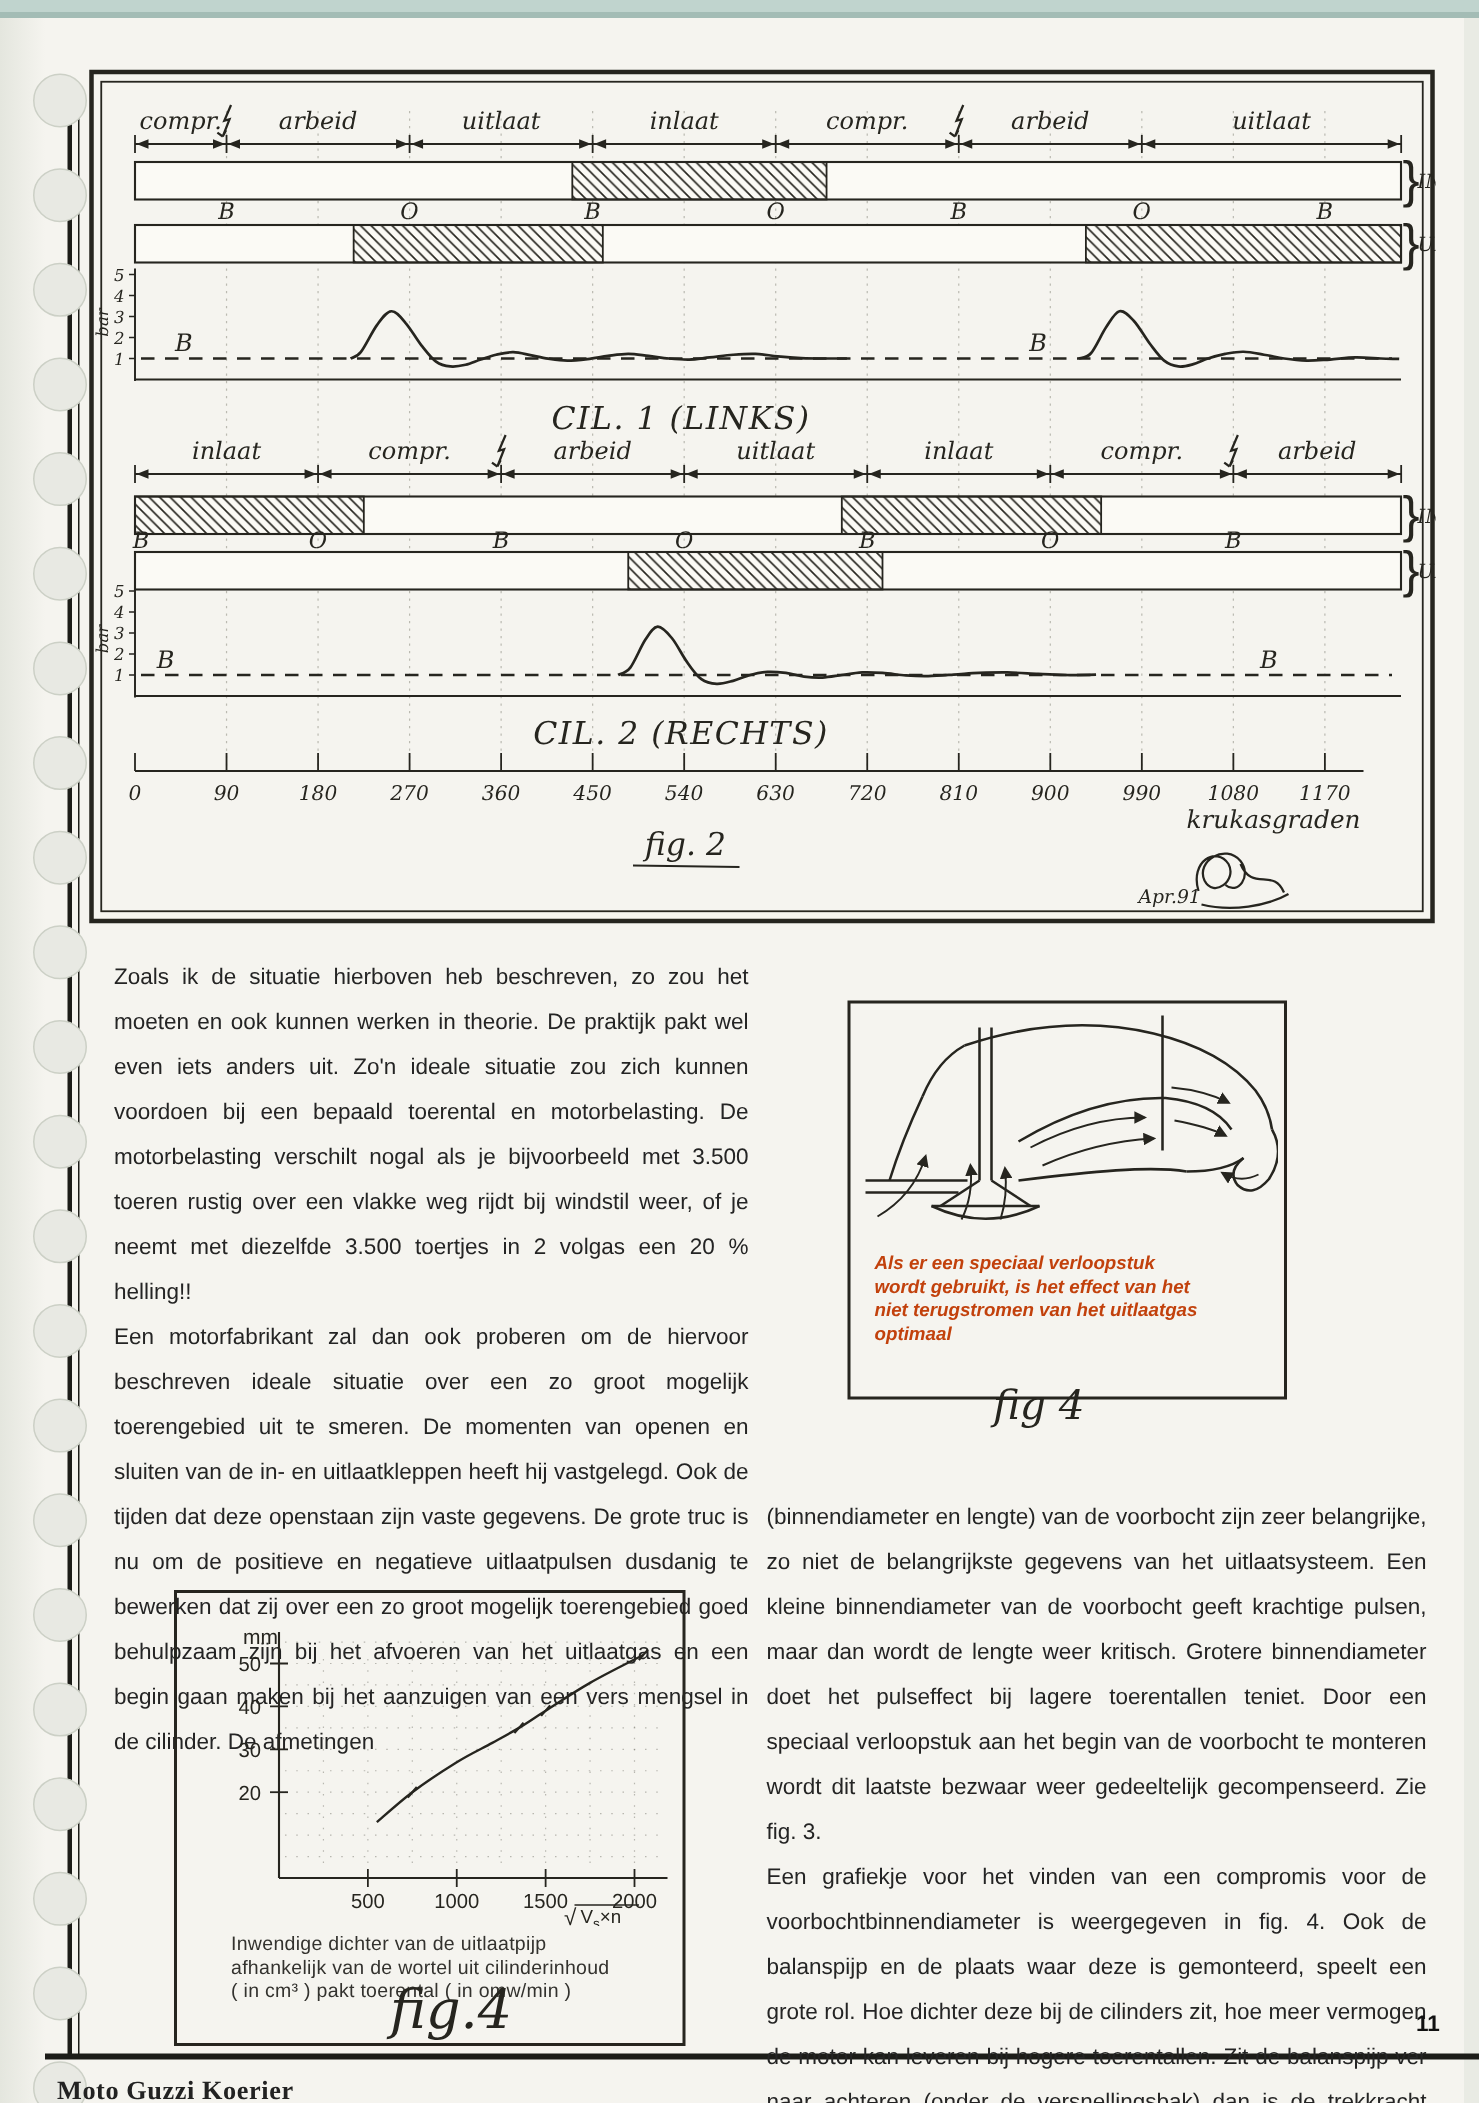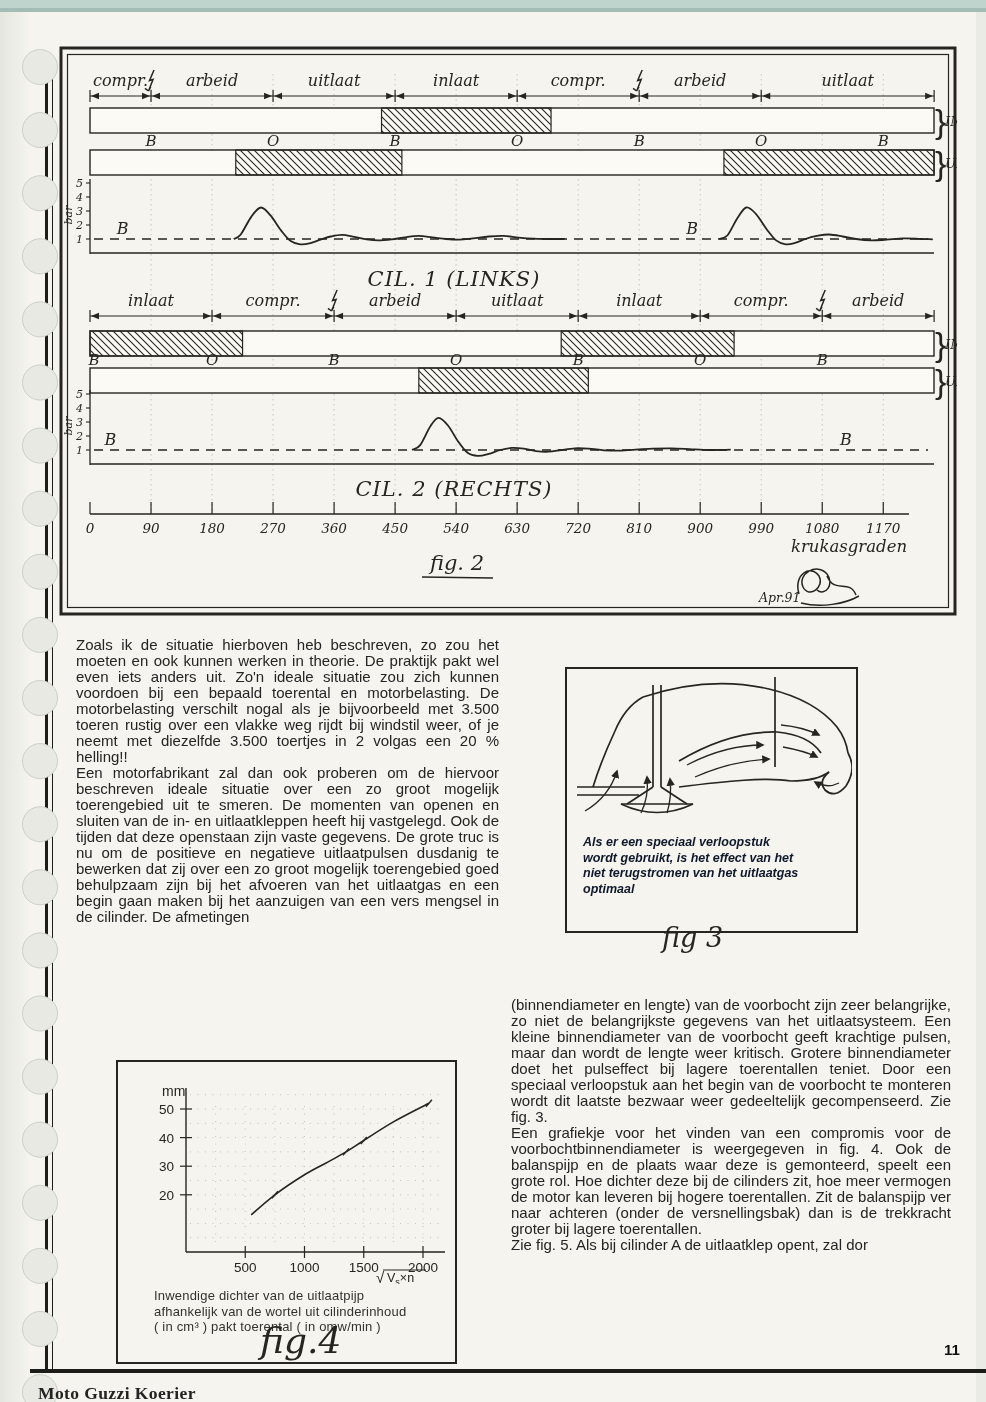--- a/index.html
+++ b/index.html
@@ -8,27 +8,27 @@
   .scan-band-1{position:absolute;left:0;top:0;width:986px;height:8px;background:#c0d4ce;}
   .scan-band-2{position:absolute;left:0;top:8px;width:986px;height:4px;background:#a3bcb5;}
   .scan-left{position:absolute;left:0;top:12px;width:30px;height:1390px;
              background:linear-gradient(90deg,#e4e6de,#f5f4ef);}
   .scan-right{position:absolute;right:0;top:12px;width:10px;height:1390px;background:#e9ebe4;}
   .border-left{position:absolute;left:45px;top:56px;width:3px;height:1315px;background:#1c1c18;}
   .border-left-thin{position:absolute;left:52px;top:56px;width:1px;height:1315px;background:#1c1c18;}
   .border-bottom{position:absolute;left:30px;top:1369px;width:956px;height:4px;background:#1c1c18;}
   .holes{position:absolute;left:0;top:0;z-index:6;}
   .fig2{position:absolute;left:59px;top:46px;z-index:2;}
-  .col{position:absolute;text-align:justify;font-size:15px;line-height:16px;color:#242424;}
+  .col{position:absolute;text-align:justify;font-size:15px;line-height:30px;color:#242424;}
   .col p{margin:0;}
   .col-left{left:76px;top:637px;width:423px;}
   .col-right{left:511px;top:997px;width:440px;}
   .fig3-box{position:absolute;left:565px;top:667px;width:289px;height:262px;border:2px solid #26251f;}
   .fig3-caption{position:absolute;left:16px;top:166px;width:220px;
-                font-style:italic;font-weight:bold;font-size:12.5px;line-height:15.5px;color:#0f172a;}
+                font-style:italic;font-weight:bold;font-size:12.5px;line-height:15.5px;color:#c2410c;}
   .fig3-label{position:absolute;left:662px;top:922px;font-size:27px;}
   .fig4-box{position:absolute;left:116px;top:1060px;width:337px;height:300px;border:2px solid #26251f;}
   .fig4-caption{position:absolute;left:36px;top:226px;width:290px;font-size:13px;
                 line-height:15.5px;color:#33322e;letter-spacing:.2px;}
   .fig4-label{position:absolute;left:142px;top:258px;font-size:36px;}
   .hw{font-family:"DejaVu Serif",serif;font-style:italic;color:#26251f;}
   .footer-brand{position:absolute;left:38px;top:1383px;font-family:"Liberation Serif",serif;
                 font-weight:bold;font-size:17.5px;letter-spacing:.4px;color:#222;z-index:7;}
   .page-number{position:absolute;left:944px;top:1341px;font-weight:bold;font-size:15px;color:#111;}
   svg text{fill:#26251f;}
@@ -298,21 +298,21 @@
         <path d="M74,144 Q82,128 80,108" stroke="#26251f" stroke-width="1.3" fill="none" marker-end="url(#arr)"></path>
         <path d="M100,144 Q105,128 103,110" stroke="#26251f" stroke-width="1.3" fill="none" marker-end="url(#arr)"></path>
         <path d="M120,96 Q158,76 196,76" stroke="#26251f" stroke-width="1.3" fill="none" marker-end="url(#arr)"></path>
         <path d="M128,108 Q164,92 202,90" stroke="#26251f" stroke-width="1.3" fill="none" marker-end="url(#arr)"></path>
         <path d="M214,56 Q236,58 252,66" stroke="#26251f" stroke-width="1.3" fill="none" marker-end="url(#arr)"></path>
         <path d="M216,78 Q238,82 250,88" stroke="#26251f" stroke-width="1.3" fill="none" marker-end="url(#arr)"></path>
         <path d="M272,114 Q260,120 248,113" stroke="#26251f" stroke-width="1.3" fill="none" marker-end="url(#arr)"></path>
       </svg>
     <div class="fig3-caption">Als er een speciaal verloopstuk wordt gebruikt, is het effect van het niet terugstromen van het uitlaatgas optimaal</div>
   </div>
-  <div class="hw fig3-label">fig 3</div>
+  <div class="hw fig3-label">fig 4</div>
 
   <div class="col col-right" id="col-right">
       <p>(binnendiameter en lengte) van de voorbocht zijn zeer belangrijke, zo niet de belangrijkste gegevens van het uitlaatsysteem. Een kleine binnendiameter van de voorbocht geeft krachtige pulsen, maar dan wordt de lengte weer kritisch. Grotere binnendiameter doet het pulseffect bij lagere toerentallen teniet. Door een speciaal verloopstuk aan het begin van de voorbocht te monteren wordt dit laatste bezwaar weer gedeeltelijk gecompenseerd. Zie fig. 3.</p>
       <p>Een grafiekje voor het vinden van een compromis voor de voorbochtbinnendiameter is weergegeven in fig. 4. Ook de balanspijp en de plaats waar deze is gemonteerd, speelt een grote rol. Hoe dichter deze bij de cilinders zit, hoe meer vermogen de motor kan leveren bij hogere toerentallen. Zit de balanspijp ver naar achteren (onder de versnellingsbak) dan is de trekkracht groter bij lagere toerentallen.</p>
       <p>Zie fig. 5. Als bij cilinder A de uitlaatklep opent, zal dor</p>
     </div>
 
   <div class="fig4-box">
     <svg id="fig4" width="333" height="222" viewBox="0 0 333 222">
         <line x1="97.625" y1="44" x2="97.625" y2="186" stroke="#7c7b72" stroke-width="0.8" stroke-dasharray="1,6.5" opacity="0.5"></line>

